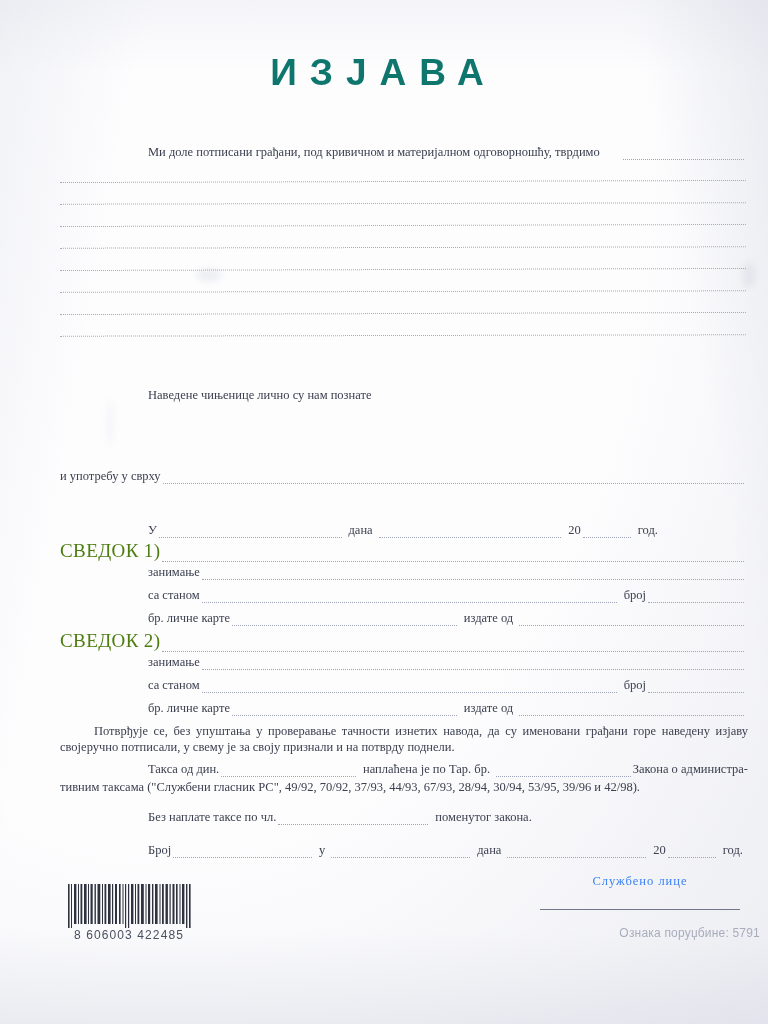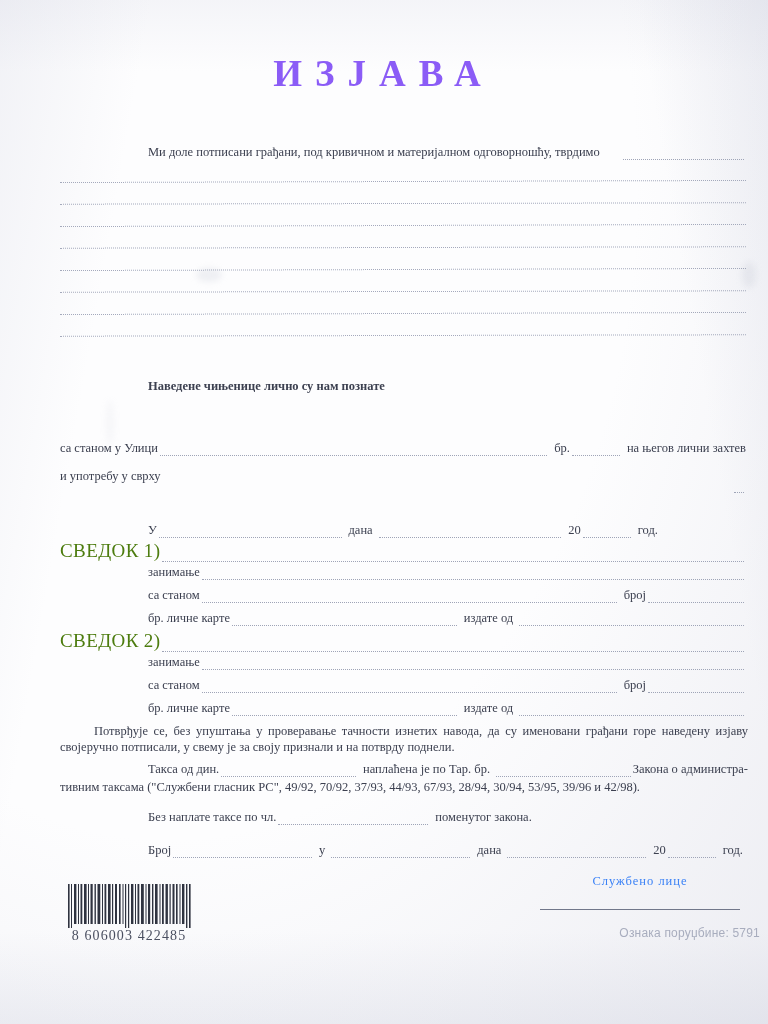--- a/index.html
+++ b/index.html
@@ -45,22 +45,22 @@
   .doc-title {
     position: absolute;
     top: 52px;
     left: 0;
     right: 14px;
     text-align: center;
     font-size: 37px;
     font-weight: bold;
     letter-spacing: 13px;
     text-indent: 13px;
-    color: #8b5cf6;
-    font-family: Liberation Serif, serif;
+    color: #0f766e;
+    font-family: Liberation Sans, sans-serif;
   }
 
   
   .row {
     position: absolute;
     display: flex;
     align-items: baseline;
     font-size: 12.5px;
     white-space: nowrap;
     color: #3c4050;
@@ -119,24 +119,24 @@
     width: 126px;
     height: 44px;
   }
   .barcode .bars { width: 100%; height: 100%; display: block; }
   .barcode-digits {
     position: absolute;
     left: 60px;
     top: 928px;
     width: 138px;
     text-align: center;
-    font-size: 14px;
+    font-size: 12px;
     letter-spacing: 1.1px;
     color: #4a4f60;
-    font-family: Liberation Serif, serif;
+    font-family: Liberation Sans, sans-serif;
   }
 
   .pubblock {
     position: absolute;
     left: 196px;
     top: 884px;
     width: 150px;
     text-align: center;
     font-family: "Liberation Sans", sans-serif;
     color: #3f4454;
@@ -195,34 +195,27 @@
 
     <div class="ruled tilt-a" style="top:181px;"></div>
     <div class="ruled tilt-b" style="top:203px;"></div>
     <div class="ruled tilt-a" style="top:225px;"></div>
     <div class="ruled tilt-b" style="top:247px;"></div>
     <div class="ruled tilt-a" style="top:269px;"></div>
     <div class="ruled tilt-b" style="top:291px;"></div>
     <div class="ruled tilt-a" style="top:313px;"></div>
     <div class="ruled tilt-b" style="top:335px;"></div>
 
-    <div class="row" style="left:148px; top:379px;font-weight:bold;">
+    <div class="row" style="left:148px; top:388px;">
       <span class="txt">Наведене чињенице лично су нам познате</span>
     </div>
 
 
-    <div class="row" style="left:60px; top:441px; right:22px;">
-      <span class="txt">са станом у Улици</span>
-      <span class="dots"></span>
-      <span class="txt sp-l">бр.</span>
-      <span class="dots fixed-sm"></span>
-      <span class="txt sp-l">на његов лични захтев</span>
-    </div>
-
-    <div class="row" style="left:60px; top:469px; right:22px;flex-direction:column;">
+
+    <div class="row" style="left:60px; top:469px; right:22px;">
       <span class="txt">и употребу у сврху</span>
       <span class="dots"></span>
     </div>
 
     <div class="row" style="left:148px; top:523px; right:110px;">
       <span class="txt">У</span>
       <span class="dots"></span>
       <span class="txt sp-l sp-r">дана</span>
       <span class="dots"></span>
       <span class="txt sp-l">20</span>

